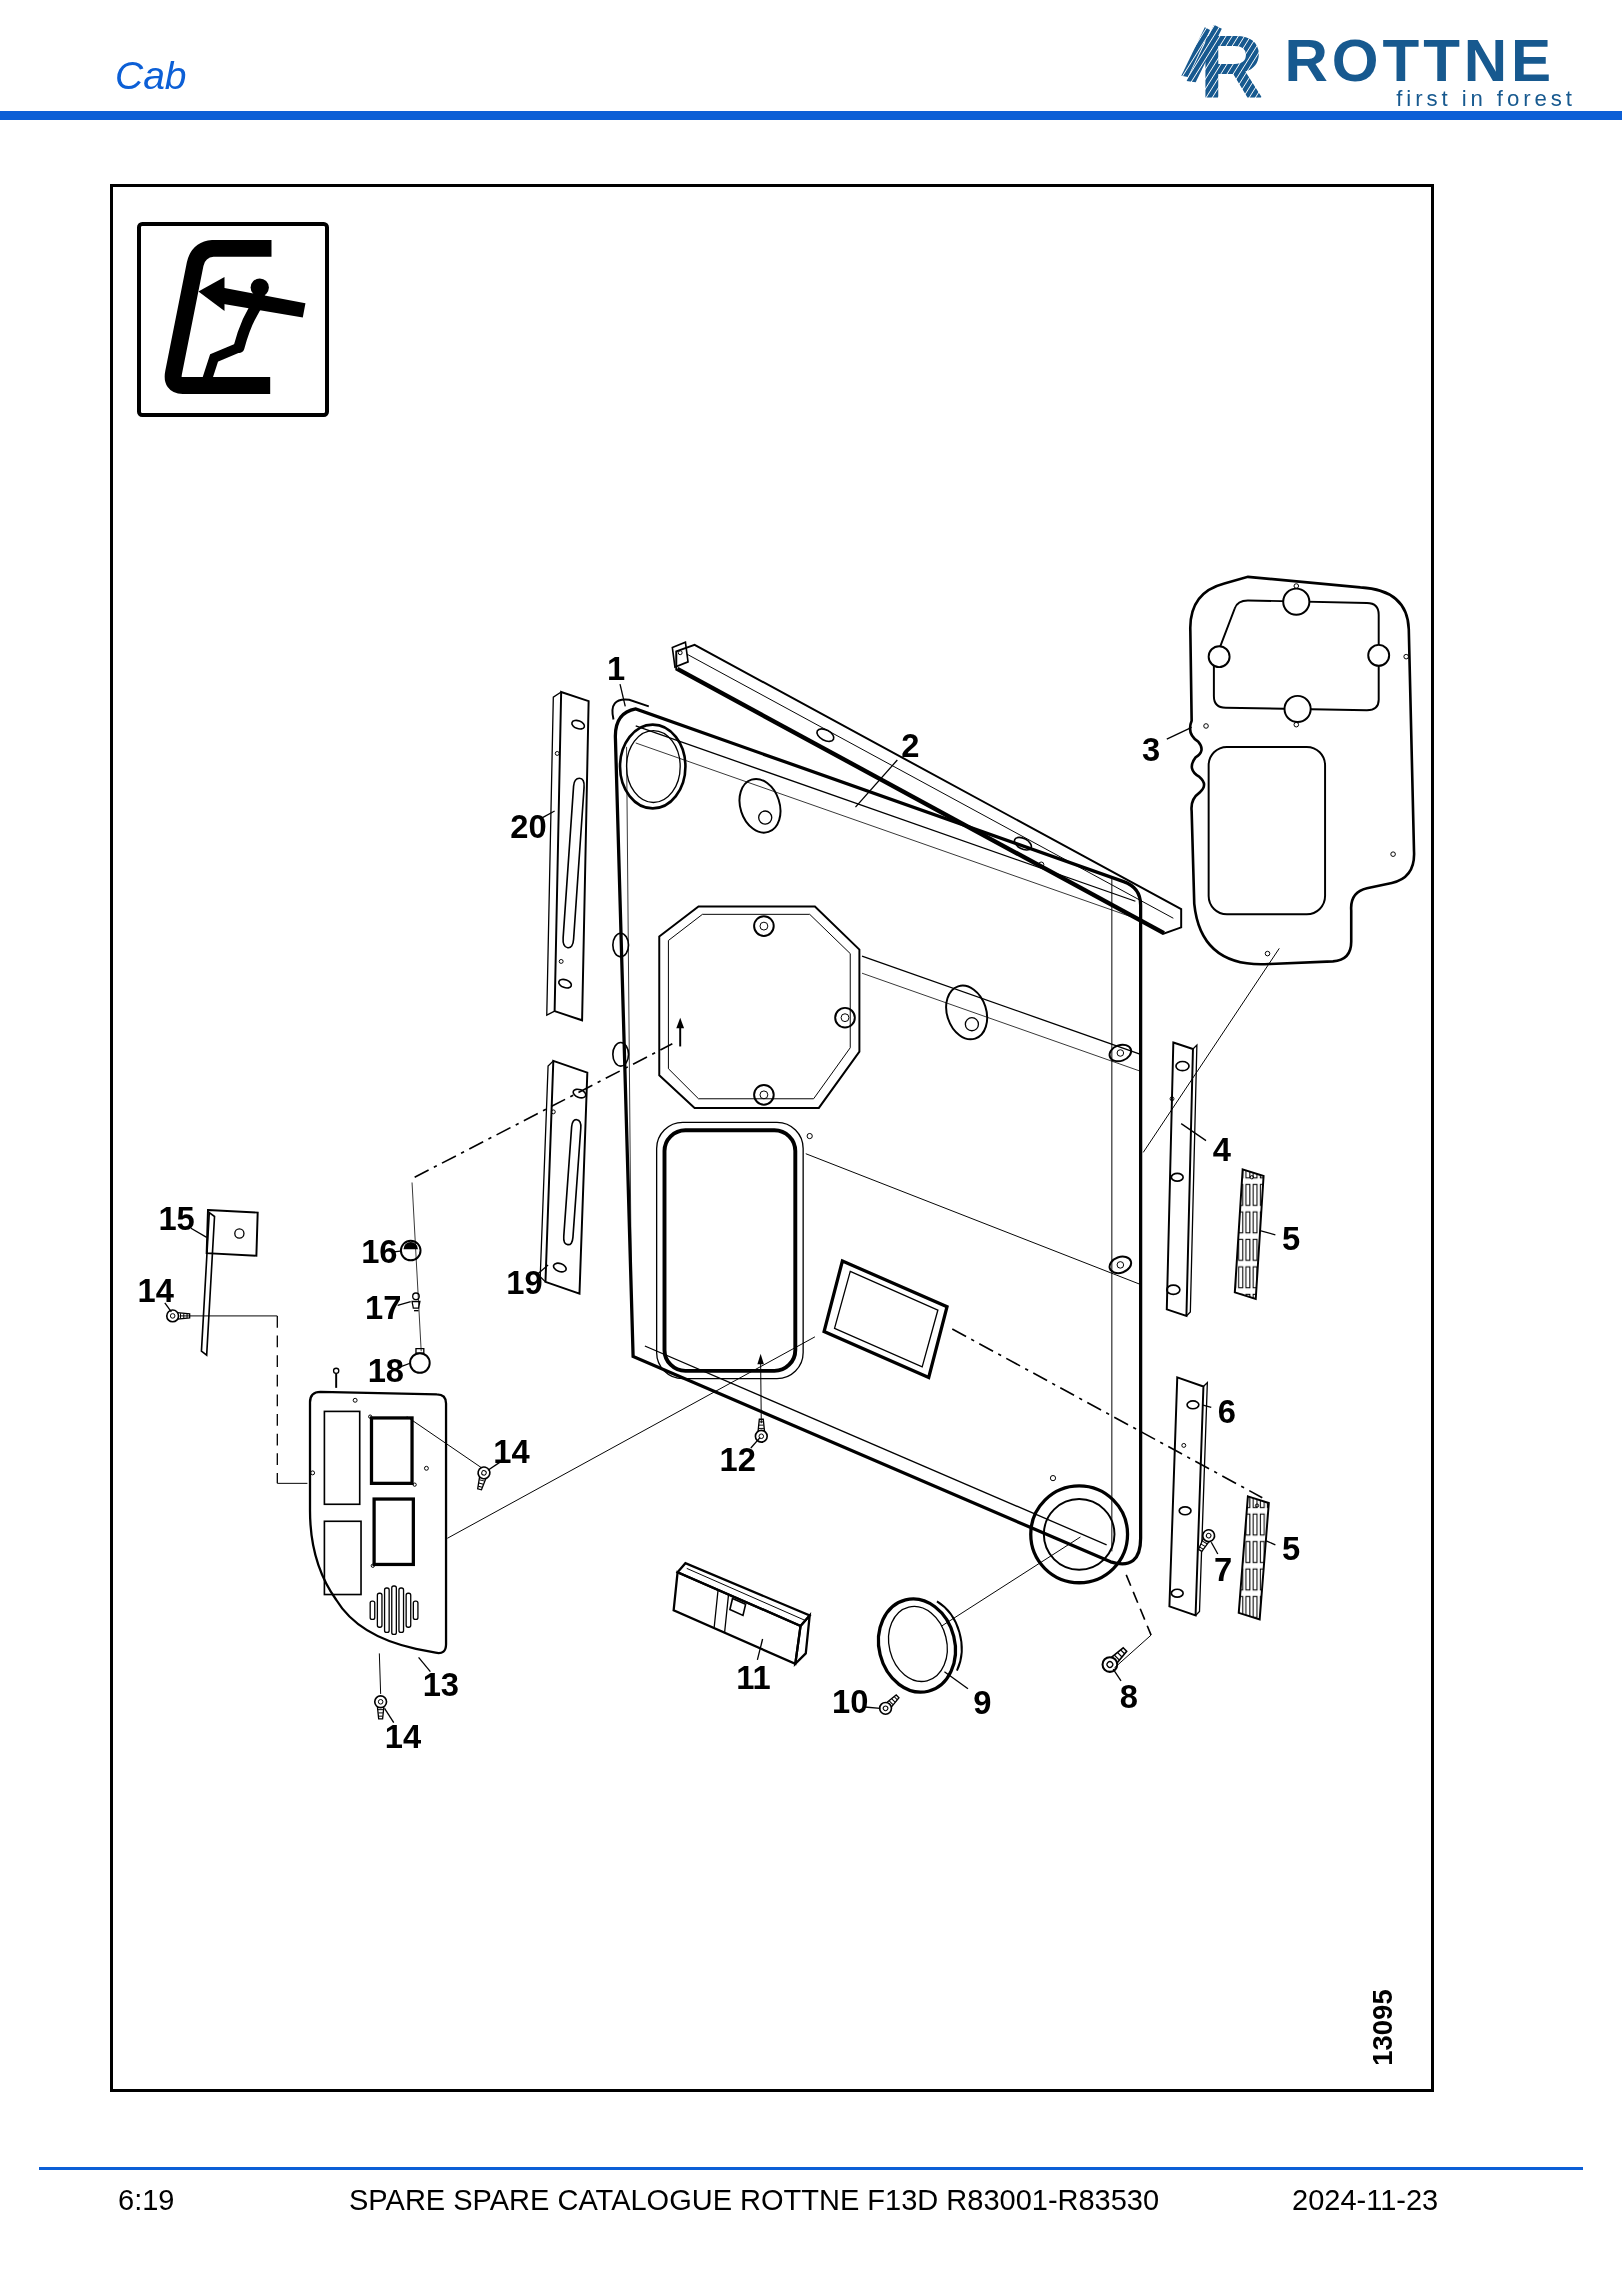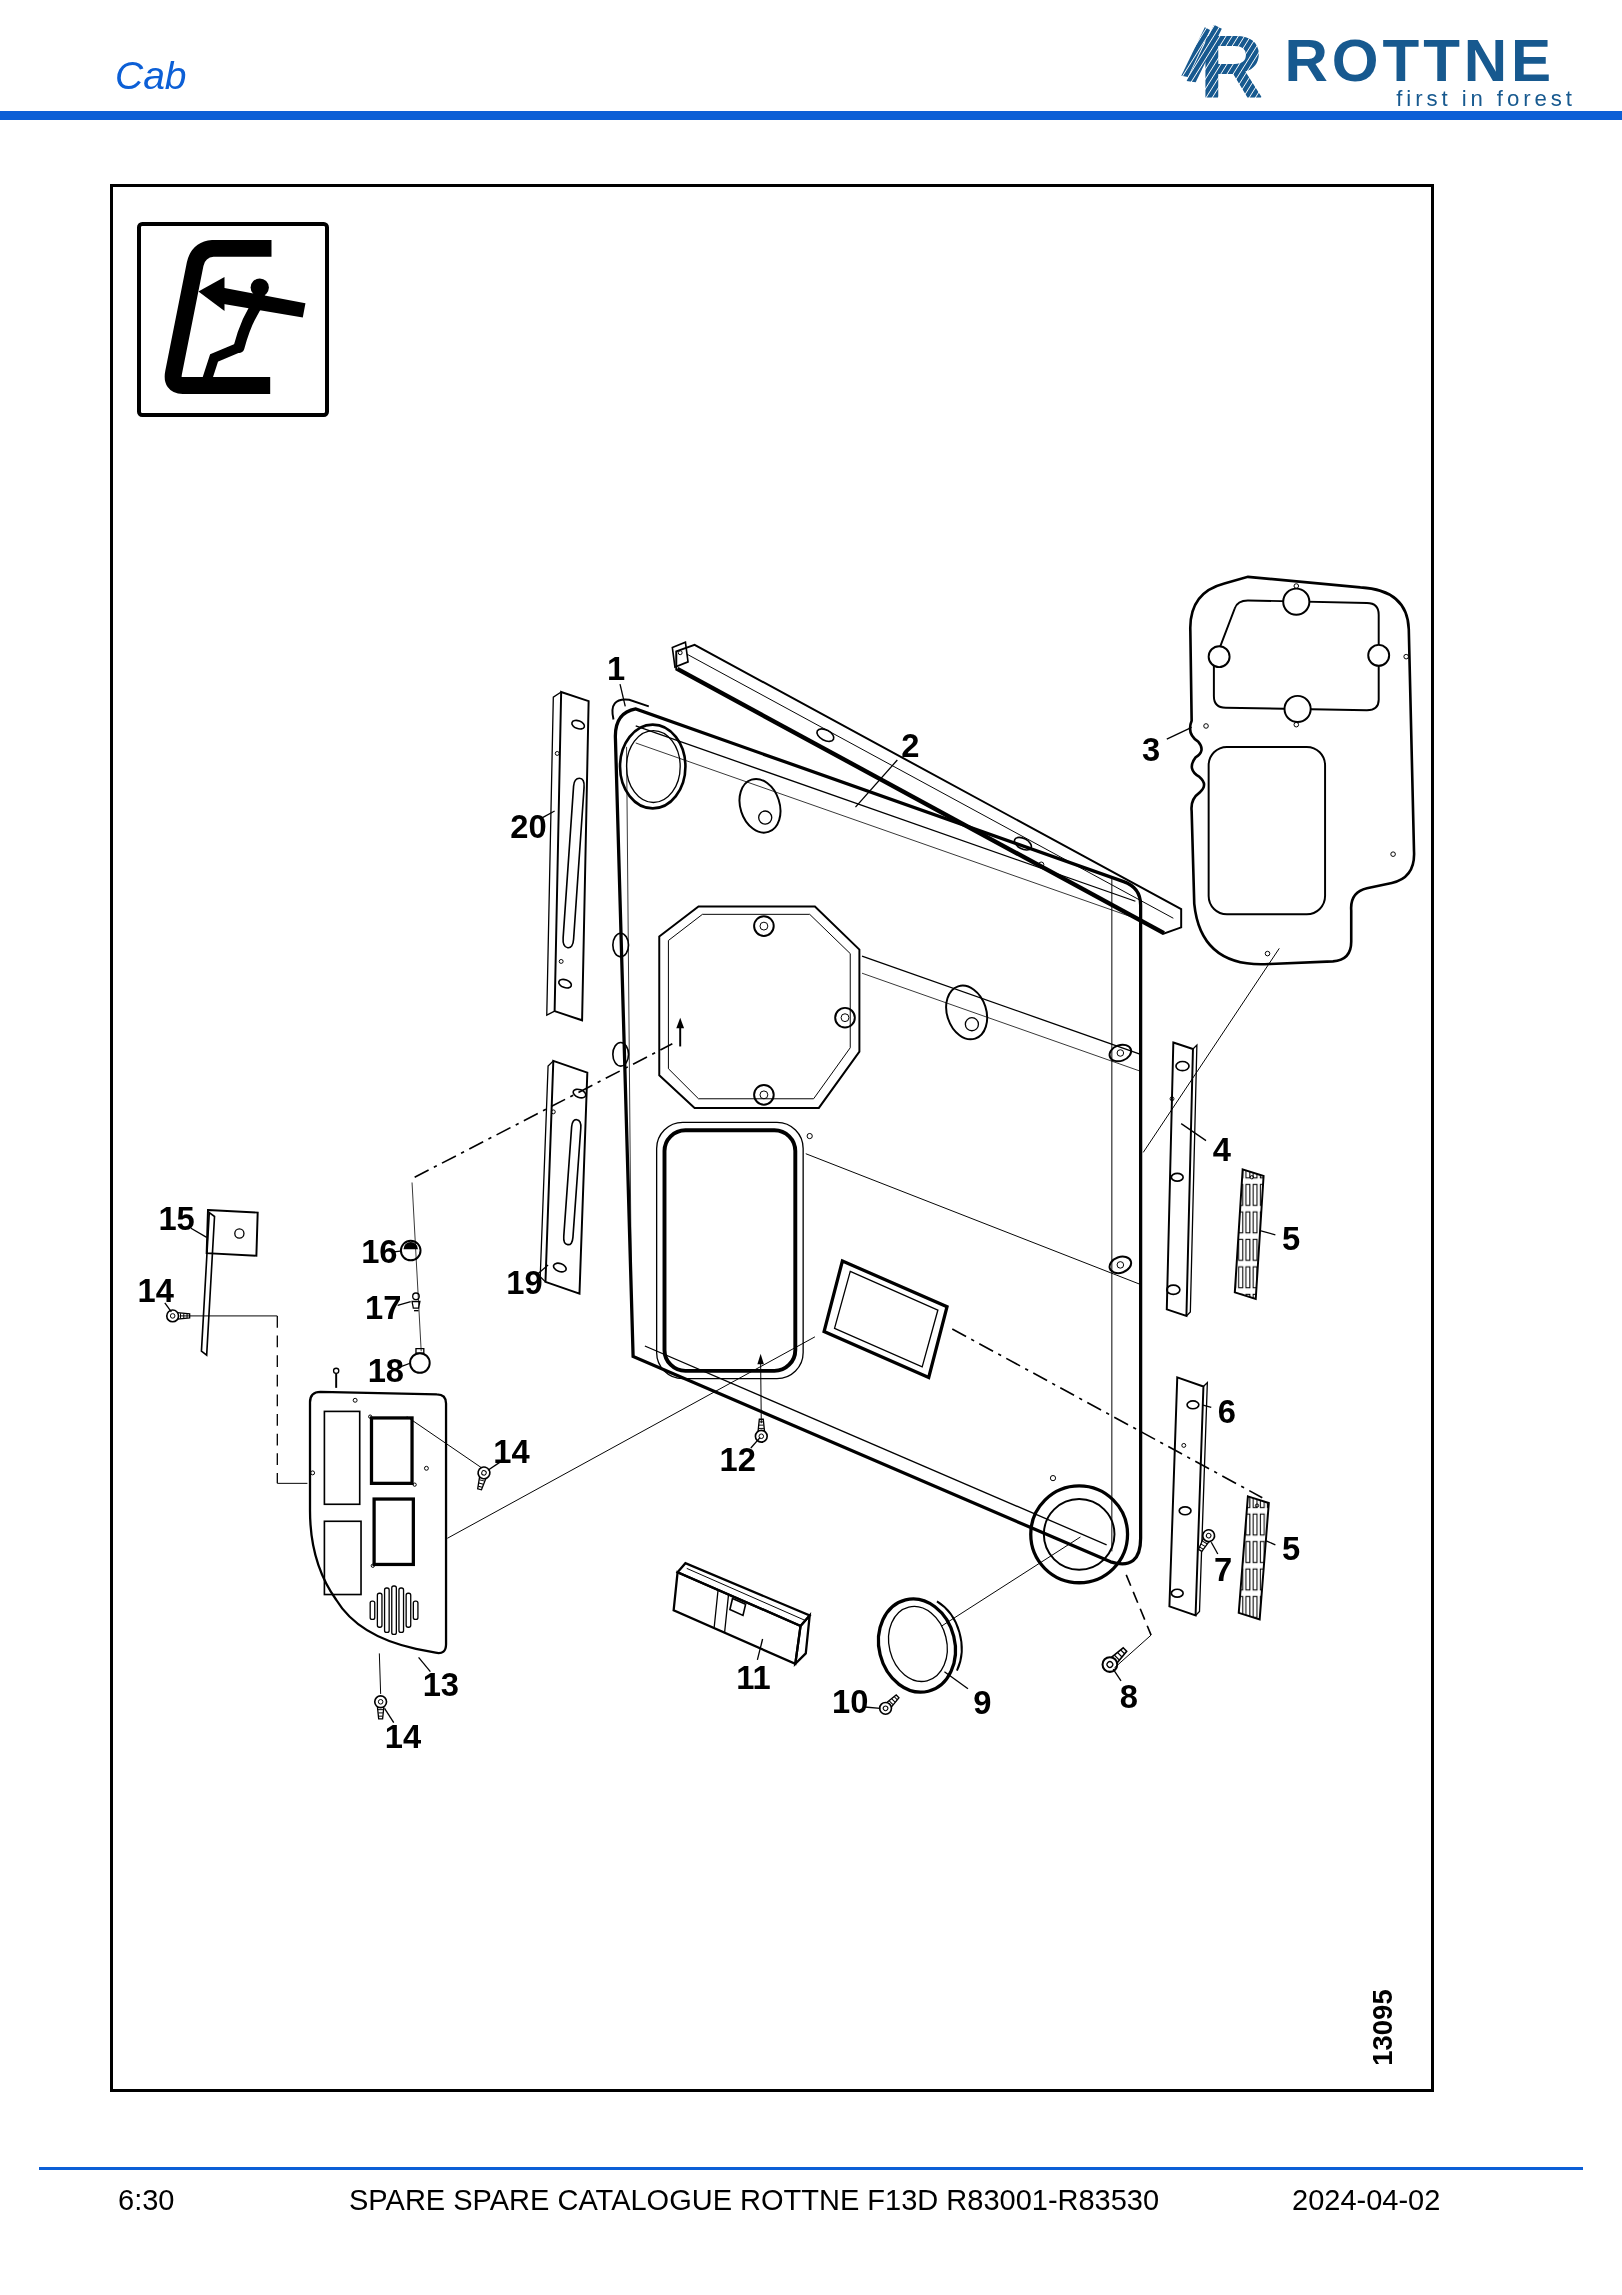--- a/index.html
+++ b/index.html
@@ -351,16 +351,16 @@
       <line x1="822" y1="1948" x2="838" y2="1934" stroke="#000" stroke-width="2"></line>
       <text x="802" y="1979" text-anchor="middle" font-size="50" font-weight="bold" fill="#000">19</text>
       <line x1="826" y1="1252" x2="848" y2="1240" stroke="#000" stroke-width="2"></line>
       <text x="808" y="1281" text-anchor="middle" font-size="50" font-weight="bold" fill="#000">20</text>
     </g>
 
   <text x="2128" y="3100" transform="rotate(-90 2128 3100)" text-anchor="middle" font-size="42" font-weight="bold" fill="#000">13095</text>
 </svg>
 
 <div class="footer-line"></div>
-<div class="footer-text ft-left">6:30</div>
+<div class="footer-text ft-left">6:19</div>
 <div class="footer-text ft-center">SPARE SPARE CATALOGUE ROTTNE F13D R83001-R83530</div>
-<div class="footer-text ft-right">2024-04-02</div>
+<div class="footer-text ft-right">2024-11-23</div>
 
 
 </body></html>

